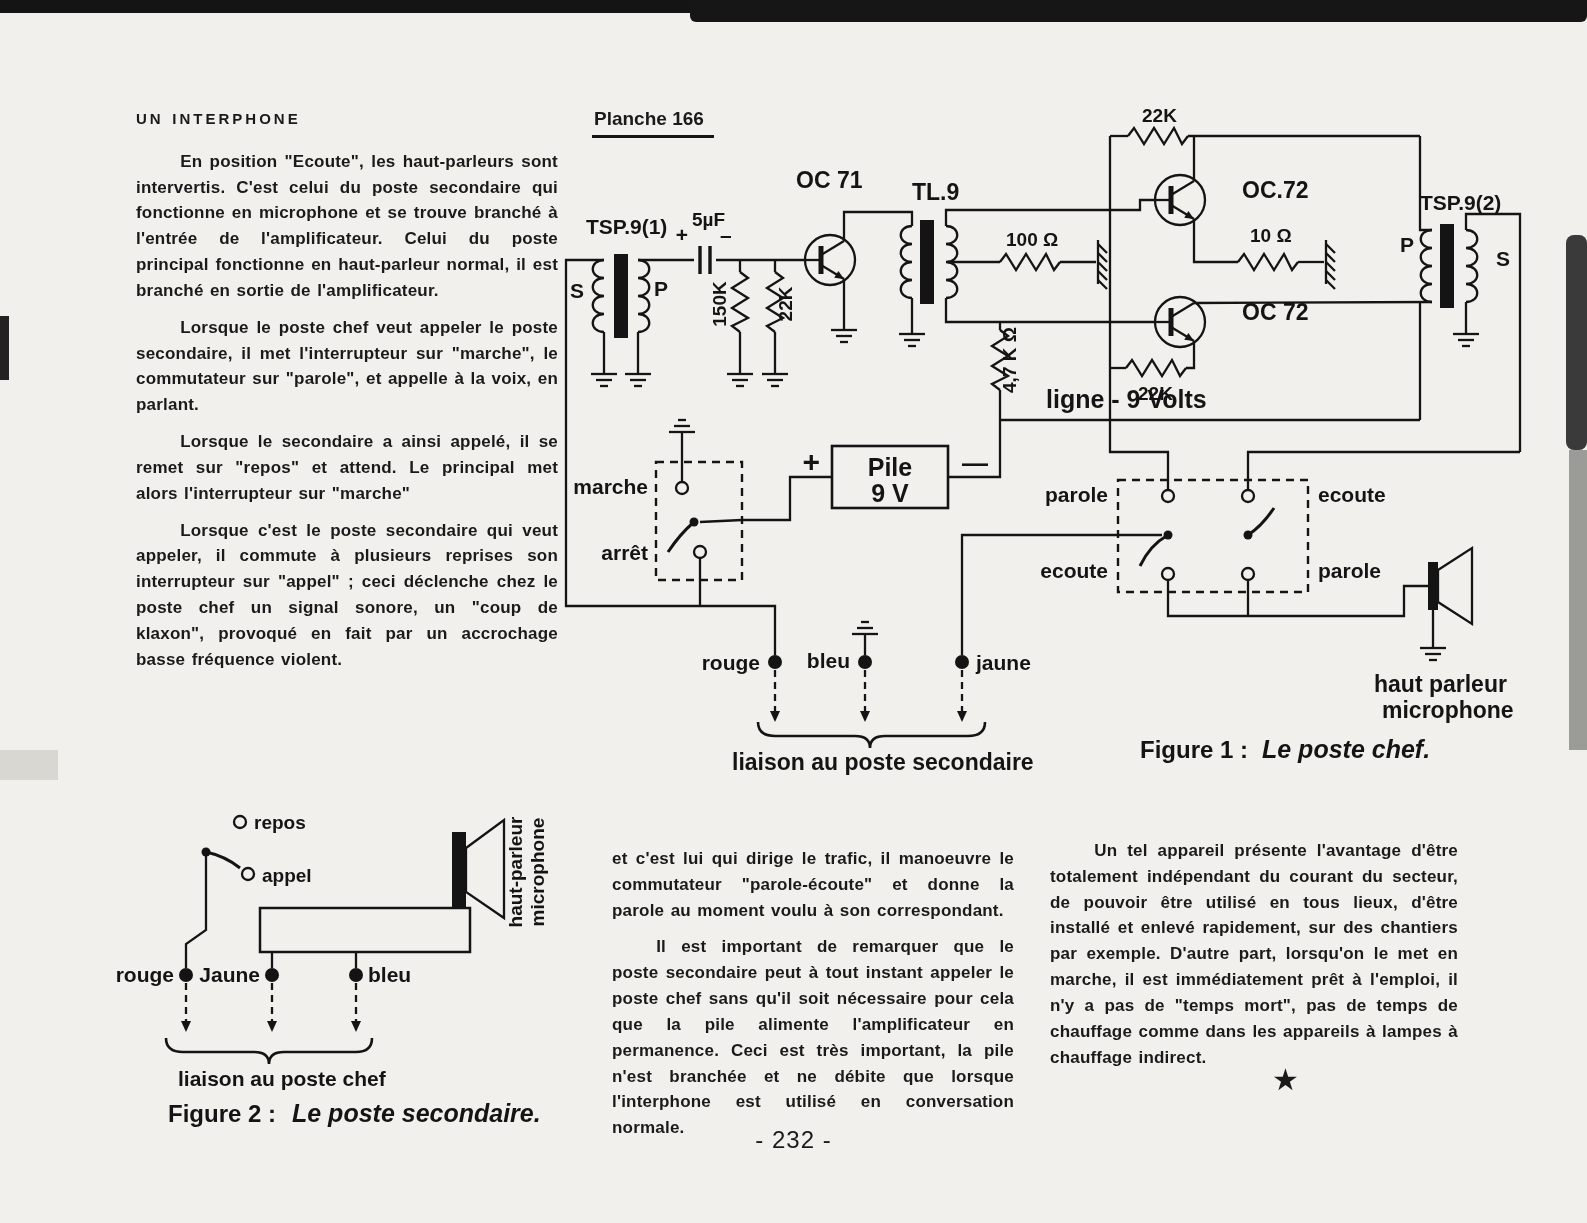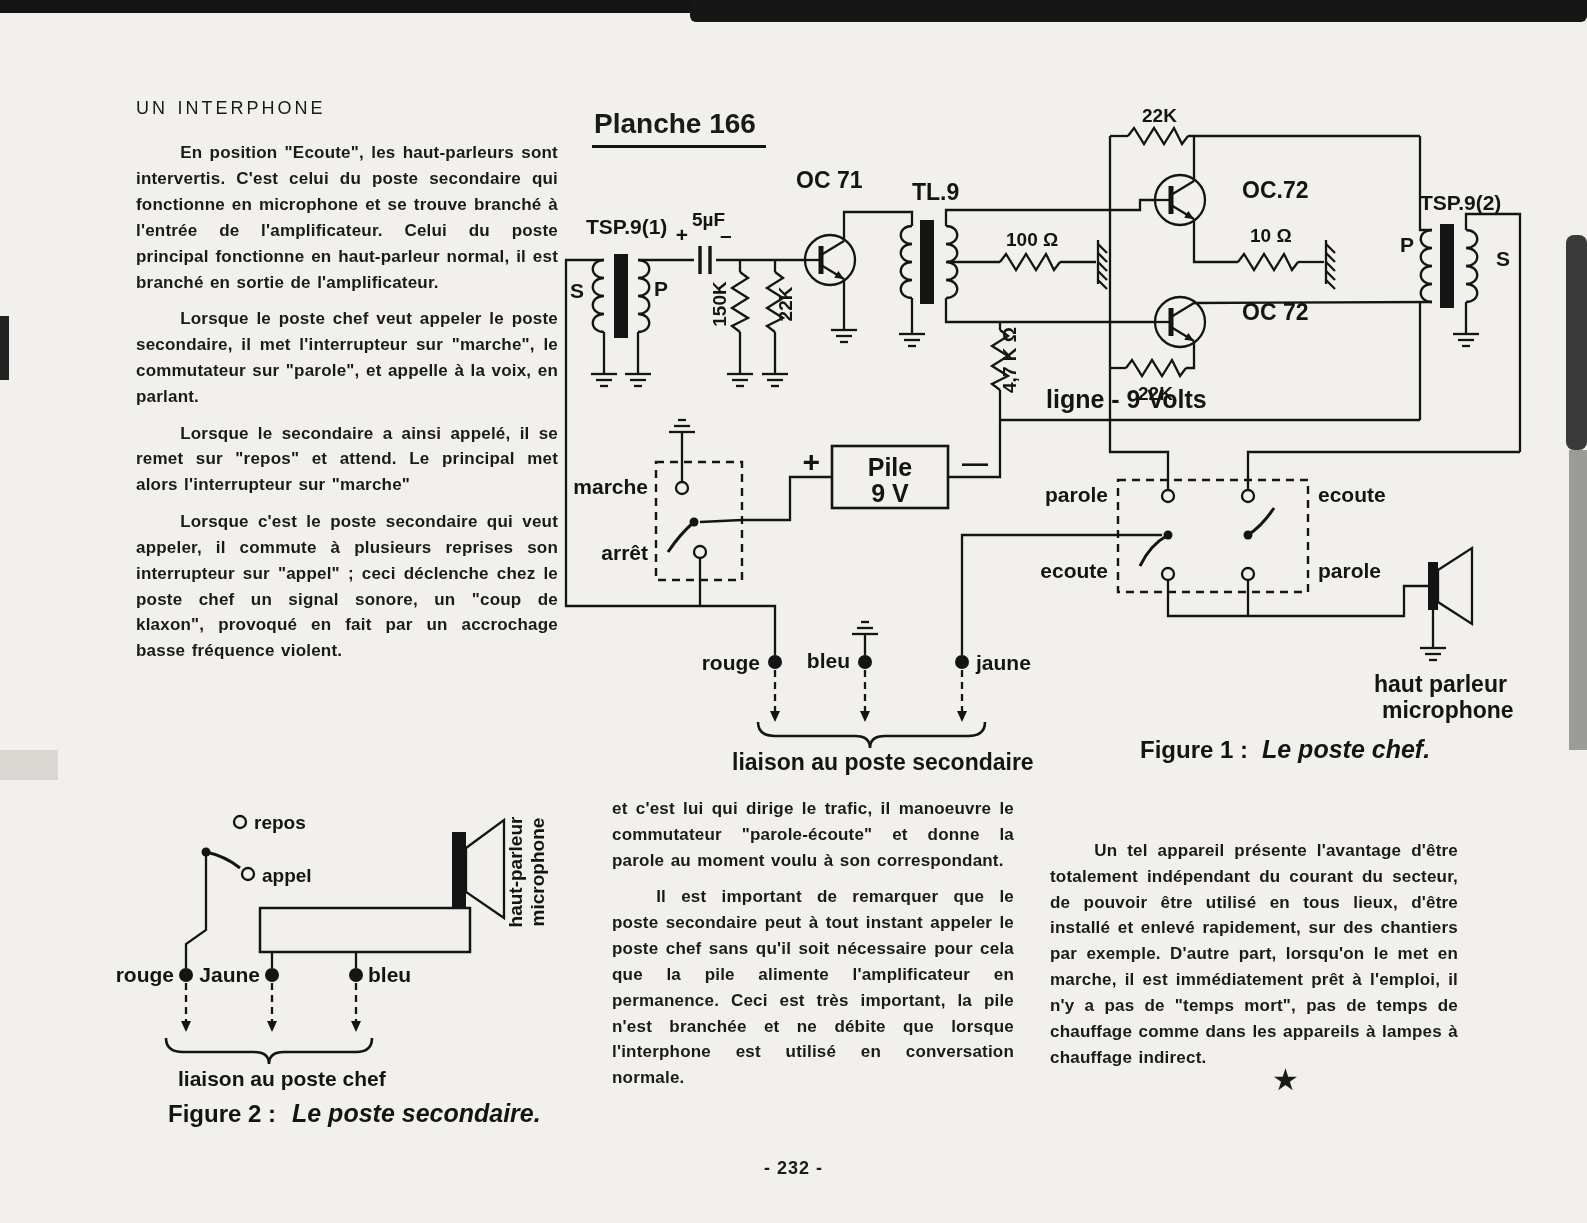--- a/index.html
+++ b/index.html
@@ -15,28 +15,28 @@
   .scan-top2{left:690px;top:0;width:897px;height:22px;background:#161616;border-radius:0 0 6px 6px;}
   .scan-right1{left:1566px;top:235px;width:21px;height:215px;background:#3a3a3a;border-radius:8px;}
   .scan-right2{left:1569px;top:450px;width:18px;height:300px;background:#9b9b97;}
   .scan-left-blob{left:0;top:316px;width:9px;height:64px;background:#222;}
   .scan-left-band{left:0;top:750px;width:58px;height:30px;background:#d8d7d2;}
 
   .col{position:absolute;text-align:justify;font-weight:700;font-size:17px;line-height:1.52;letter-spacing:.2px;word-spacing:1.5px;}
   .col p{margin:0 0 11px 0;text-indent:2.6em;}
   .col p.noindent{text-indent:0;}
   #col-left{left:136px;top:92px;width:422px;}
-  #col-mid{left:612px;top:796px;width:402px;}
+  #col-mid{left:612px;top:846px;width:402px;}
   #col-right{left:1050px;top:838px;width:408px;}
 
-  h1.doc-title{font-size:18px;letter-spacing:3px;margin:3px 0 18px 0;font-weight:400;}
-  #planche{position:absolute;left:592px;top:108px;font-size:28px;font-weight:700;
+  h1.doc-title{font-size:15px;letter-spacing:3px;margin:16px 0 18px 0;font-weight:700;}
+  #planche{position:absolute;left:592px;top:108px;font-size:19px;font-weight:700;
     border-bottom:3px solid #141414;padding:0 10px 5px 2px;}
   #star{position:absolute;left:1272px;top:1062px;font-size:30px;}
-  #pageno{position:absolute;left:50%;transform:translateX(-50%);top:1158px;font-size:18px;font-weight:700;letter-spacing:1px;}
+  #pageno{position:absolute;left:50%;transform:translateX(-50%);top:1126px;font-size:24px;font-weight:400;letter-spacing:1px;}
 
   svg#schem{position:absolute;left:0;top:0;}
   svg text{font-family:"Liberation Sans","DejaVu Sans",sans-serif;font-weight:700;fill:#141414;}
   .t21{font-size:21px;} .t19{font-size:19px;} .t23{font-size:23px;} .t25{font-size:25px;} .ital{font-style:italic;}
 </style>
 </head>
 <body>
 
 <div id="page">
 

